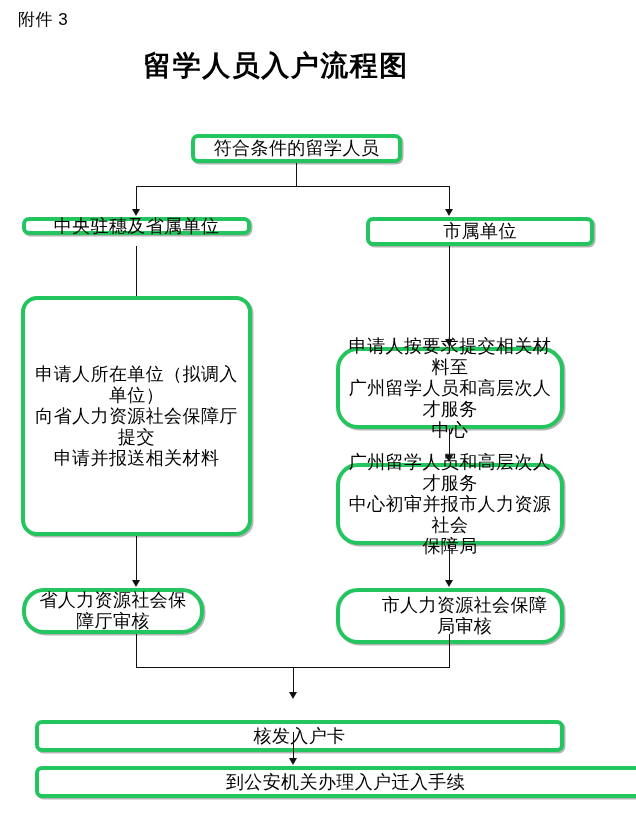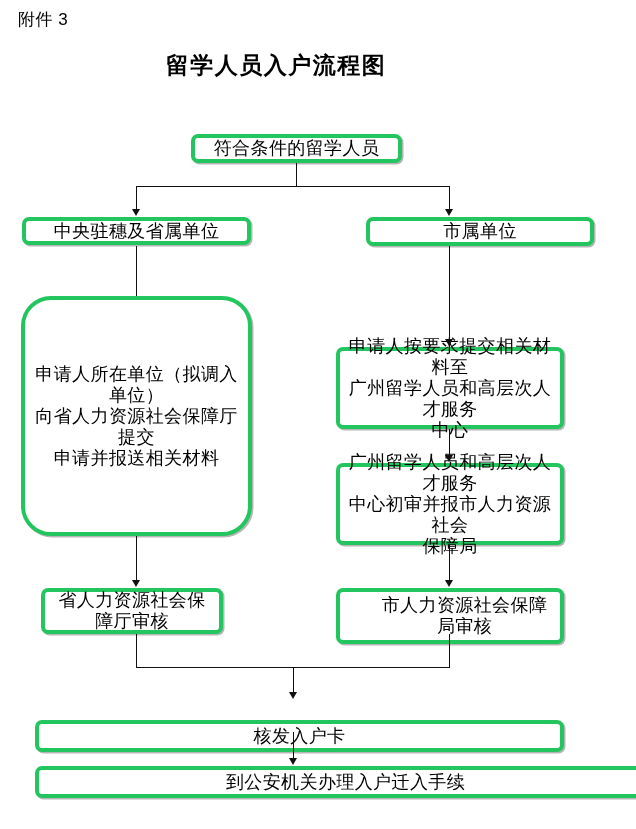--- a/index.html
+++ b/index.html
@@ -32,21 +32,21 @@
     white-space: nowrap;
   }
   .chart-title {
     position: absolute;
     left: 0;
     top: 49px;
     width: 552px;
     text-align: center;
     font-family: "Liberation Serif", "DejaVu Serif", serif;
     font-weight: bold;
-    font-size: 23px;
+    font-size: 28px;
     line-height: 34px;
     letter-spacing: 1.5px;
   }
 
   
   .node {
     position: absolute;
     box-sizing: border-box;
     border: 4px solid #22c55e;
     background: #ffffff;
@@ -56,22 +56,22 @@
     text-align: center;
     font-size: 18px;
     line-height: 21px;
     letter-spacing: 0.4px;
     padding: 2px 6px;
     box-shadow: 1.5px 1.5px 0 rgba(120,120,120,0.55);
   }
   .node .txt { display: block; white-space: pre-line; }
 
   .r-sm { border-radius: 7px; }
-  .r-md { border-radius: 7px; }
-  .r-lg { border-radius: 30px; }
+  .r-md { border-radius: 22px; }
+  .r-lg { border-radius: 16px; }
 
   
   .ln {
     position: absolute;
     background: #111111;
   }
   .ln.v { width: 1px; }
   .ln.h { height: 1px; }
   .arrow {
     position: absolute;
@@ -87,21 +87,21 @@
 <div id="page">
 
   <div class="attachment-label">附件 3</div>
 
   <div class="chart-title">留学人员入户流程图</div>
 
   <div class="node r-sm" style="left:191px; top:134px; width:211px; height:29px;">
     <span class="txt">符合条件的留学人员</span>
   </div>
 
-  <div class="node r-sm" style="left:22px; top:217px; width:229px; height:28px;">
+  <div class="node r-sm" style="left:22px; top:217px; width:229px; height:18px;">
     <span class="txt">中央驻穗及省属单位</span>
   </div>
 
   <div class="node r-sm" style="left:336px; top:217px; width:228px; height:29px;margin-left:30px;">
     <span class="txt">市属单位</span>
   </div>
 
   <div class="node r-lg" style="left:21px; top:296px; width:231px; height:240px;">
     <span class="txt">申请人所在单位（拟调入单位）
 向省人力资源社会保障厅提交
@@ -113,21 +113,21 @@
 广州留学人员和高层次人才服务
 中心</span>
   </div>
 
   <div class="node r-md" style="left:336px; top:463px; width:228px; height:82px;">
     <span class="txt">广州留学人员和高层次人才服务
 中心初审并报市人力资源社会
 保障局</span>
   </div>
 
-  <div class="node r-md" style="left:22px; top:588px; width:182px; height:46px;margin-left:19px;">
+  <div class="node r-md" style="left:22px; top:588px; width:182px; height:46px;">
     <span class="txt">省人力资源社会保障厅审核</span>
   </div>
 
   <div class="node r-md" style="left:336px; top:588px; width:228px; height:56px;padding-left:35px;">
     <span class="txt">市人力资源社会保障局审核</span>
   </div>
 
   <div class="node r-sm" style="left:35px; top:700px; width:529px; height:32px;margin-top:20px;">
     <span class="txt">核发入户卡</span>
   </div>

